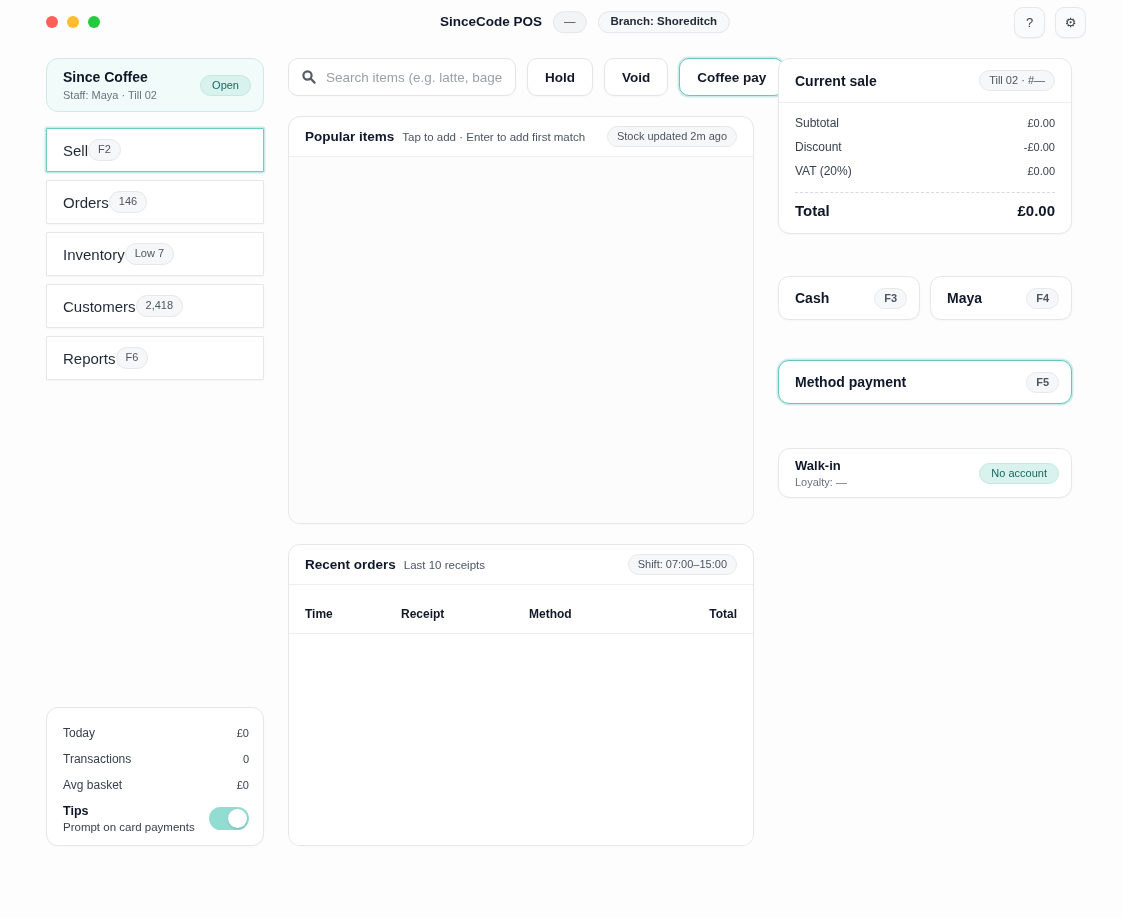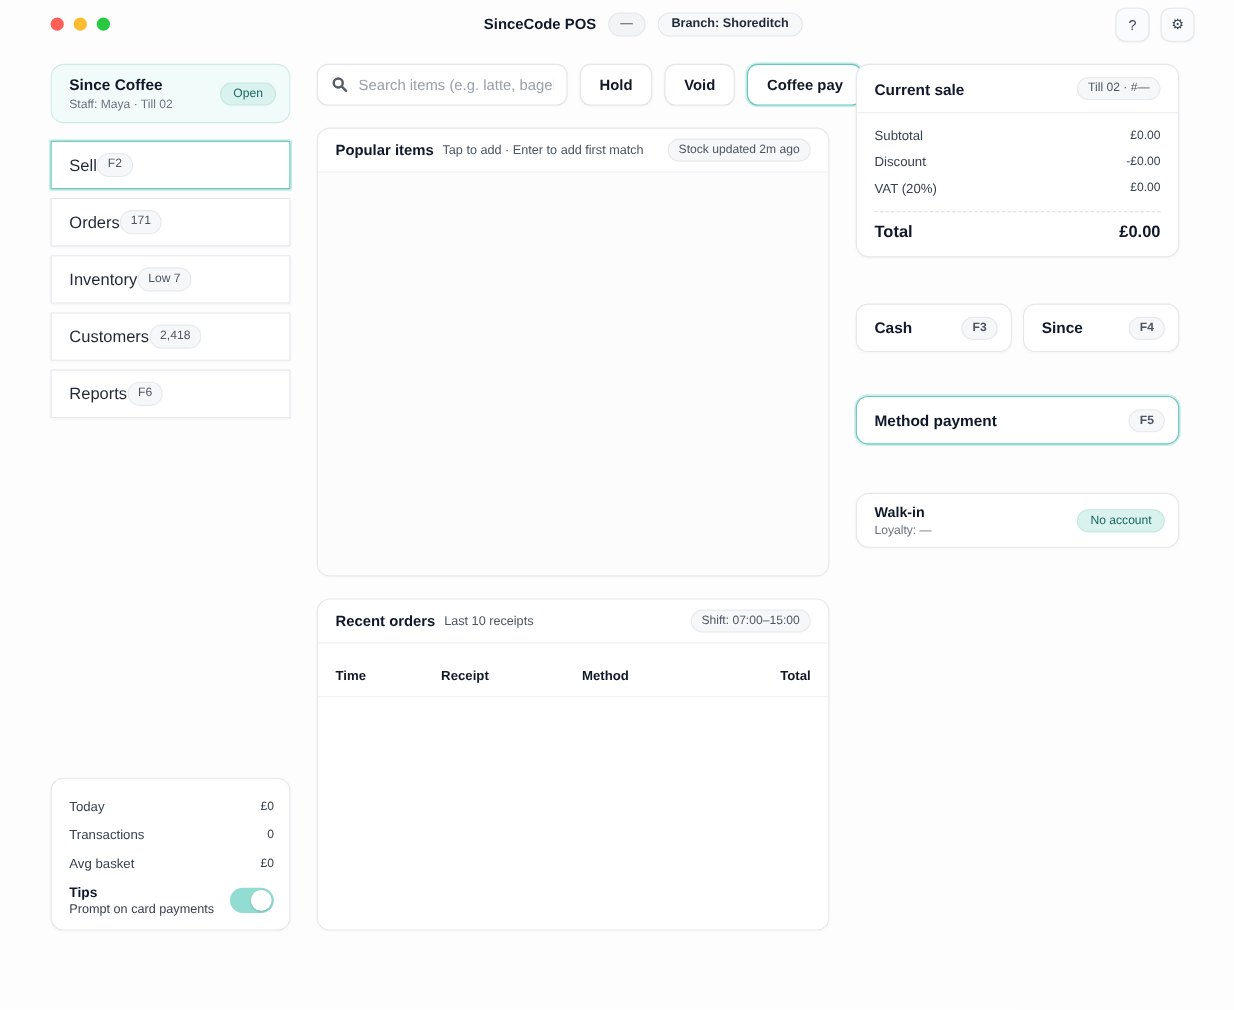--- a/index.html
+++ b/index.html
@@ -120,21 +120,21 @@
         </div>
         <span class="badge-teal">Open</span>
       </div>
 
       <div class="nav-item active">
         <span class="nav-label">Sell</span>
         <span class="badge-gray">F2</span>
       </div>
       <div class="nav-item">
         <span class="nav-label">Orders</span>
-        <span class="badge-gray">171</span>
+        <span class="badge-gray">146</span>
       </div>
       <div class="nav-item">
         <span class="nav-label">Inventory</span>
         <span class="badge-gray">Low 7</span>
       </div>
       <div class="nav-item">
         <span class="nav-label">Customers</span>
         <span class="badge-gray">2,418</span>
       </div>
       <div class="nav-item">
@@ -234,21 +234,21 @@
           <span>£0.00</span>
         </div>
       </section>
 
       <div class="pay-row">
         <button class="pay-btn">
           <span>Cash</span>
           <span class="badge-gray">F3</span>
         </button>
         <button class="pay-btn">
-          <span>Since</span>
+          <span>Maya</span>
           <span class="badge-gray">F4</span>
         </button>
       </div>
 
       <button class="split-btn">
         <span>Method payment</span>
         <span class="badge-gray">F5</span>
       </button>
 
       <div class="customer-card">

